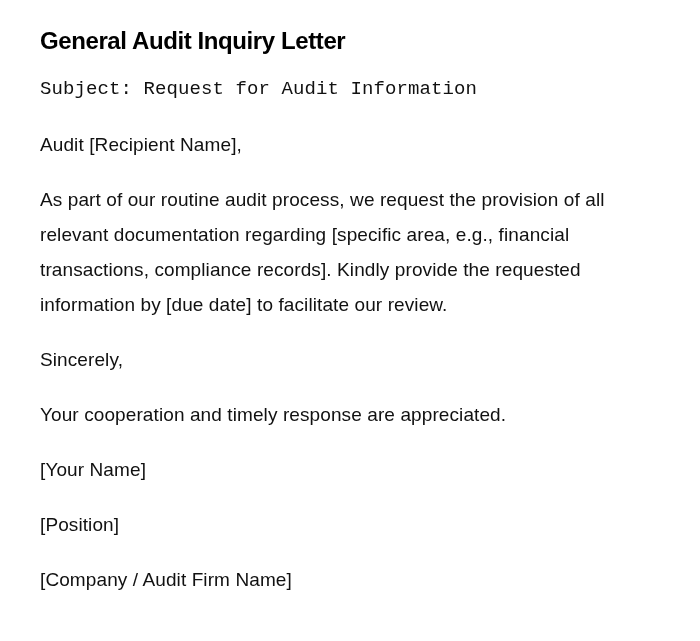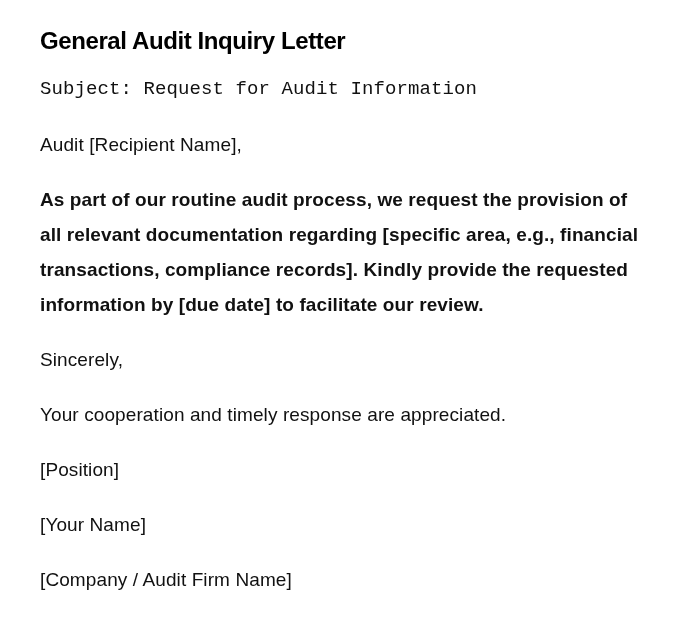--- a/index.html
+++ b/index.html
@@ -9,19 +9,19 @@
     p { font-size: 19px; line-height: 35px; margin: 0 0 20px 0; letter-spacing: 0.1px; }
     p.subject { margin-bottom: 20px; font-family: Liberation Mono, monospace; }
   </style>
 </head>
 <body>
 
 <div class="page">
   <h1>General Audit Inquiry Letter</h1>
   <p class="subject">Subject: Request for Audit Information</p>
   <p>Audit [Recipient Name],</p>
-  <p style="width:600px;font-weight:bold;">As part of our routine audit process, we request the provision of all relevant documentation regarding [specific area, e.g., financial transactions, compliance records]. Kindly provide the requested information by [due date] to facilitate our review.</p>
+  <p style="width:600px;">As part of our routine audit process, we request the provision of all relevant documentation regarding [specific area, e.g., financial transactions, compliance records]. Kindly provide the requested information by [due date] to facilitate our review.</p>
   <p>Sincerely,</p>
   <p>Your cooperation and timely response are appreciated.</p>
+  <p>[Your Name]</p>
   <p>[Position]</p>
-  <p>[Your Name]</p>
   <p>[Company / Audit Firm Name]</p>
 </div>
 
 </body></html>

